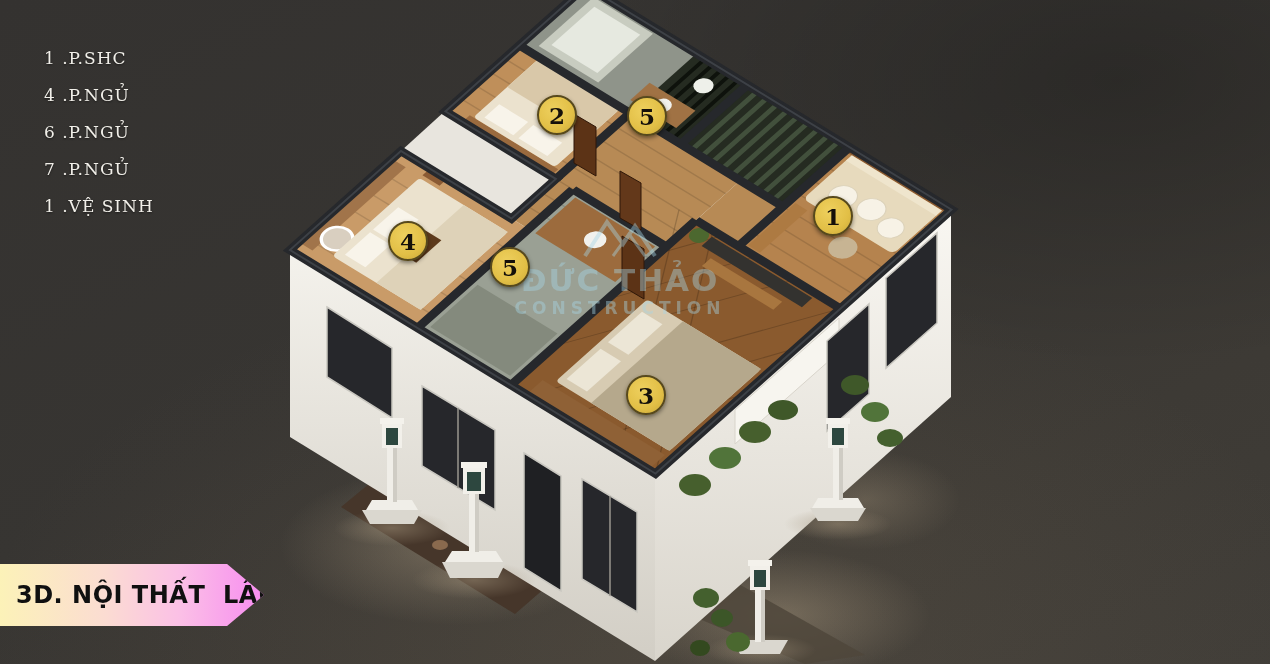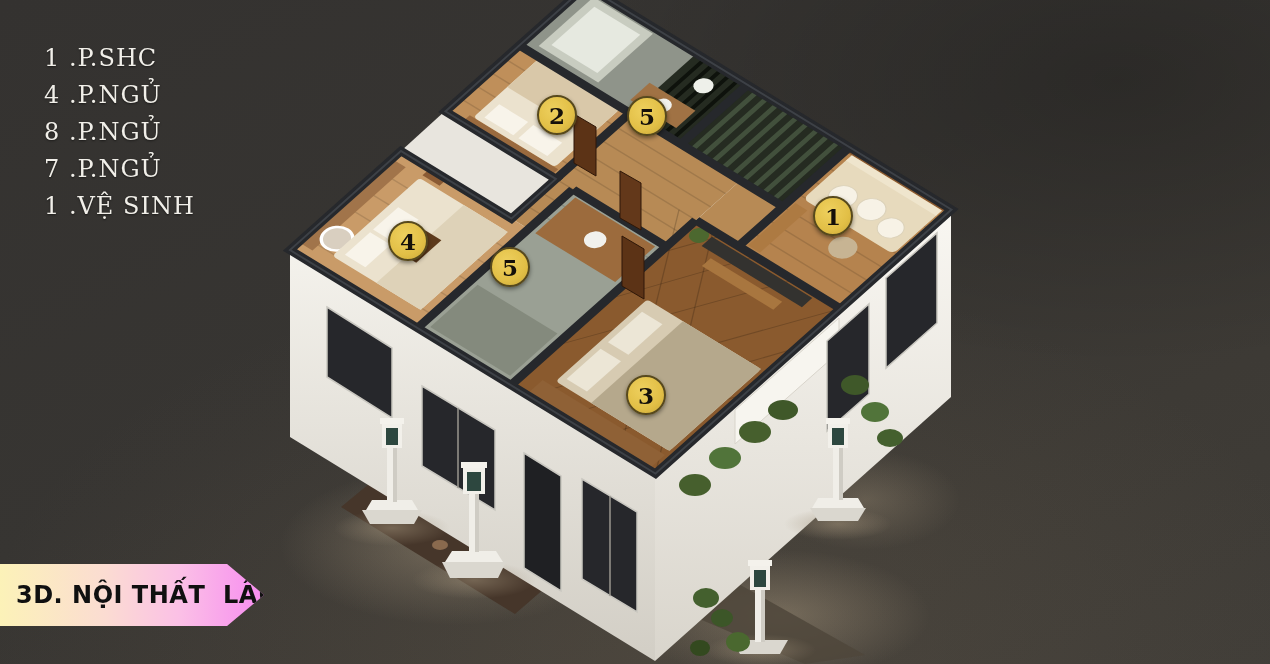--- a/index.html
+++ b/index.html
@@ -6,21 +6,21 @@
   .stage{
     position:relative;width:1270px;height:664px;overflow:hidden;
     background:
       radial-gradient(900px 480px at 88% 12%, rgba(0,0,0,.22), transparent 60%),
       radial-gradient(1100px 620px at 52% 98%, rgba(128,112,90,.22), transparent 62%),
       linear-gradient(155deg,#343230 0%,#373532 45%,#3d3a35 75%,#403d38 100%);
     font-family:"DejaVu Sans","Liberation Sans",sans-serif;
   }
   .render{position:absolute;left:0;top:0;}
   .legend{position:absolute;left:44px;top:40px;color:#f1efe9;
-    font-family:"DejaVu Serif","Liberation Serif",serif;font-size:24px;line-height:37px;
+    font-family:"DejaVu Serif","Liberation Serif",serif;font-size:17px;line-height:37px;
     text-shadow:0 1px 2px rgba(0,0,0,.5);letter-spacing:1px;}
   .legend div{white-space:pre;}
   .marker{position:absolute;width:40px;height:40px;border-radius:50%;
     background:radial-gradient(circle at 40% 35%, #eed05e 0%, #e2bf46 60%, #caa838 100%);
     border:2px solid #57491d;box-sizing:border-box;
     display:flex;align-items:center;justify-content:center;
     font-family:"DejaVu Serif","Liberation Serif",serif;font-weight:bold;font-size:23px;color:#15100a;
     box-shadow:0 2px 4px rgba(0,0,0,.45);}
   .watermark{position:absolute;left:505px;top:212px;width:230px;text-align:center;
     color:#a7d6e6;opacity:.42;pointer-events:none;}
@@ -249,20 +249,28 @@
     </g>
 
     <g>
       <ellipse cx="706" cy="598" rx="13" ry="10" fill="#44602e"></ellipse>
       <ellipse cx="722" cy="618" rx="11" ry="9" fill="#3c5628"></ellipse>
       <ellipse cx="738" cy="642" rx="12" ry="10" fill="#4a682f"></ellipse>
       <ellipse cx="700" cy="648" rx="10" ry="8" fill="#33491f"></ellipse>
     </g>
   </svg>
 
+  <div class="watermark">
+    <svg width="86" height="46" viewBox="0 0 86 46">
+      <path d="M8,44 L30,10 L46,32 L58,14 L78,44" fill="none" stroke="#a7d6e6" stroke-width="4"></path>
+      <path d="M36,44 L52,22 L68,44" fill="none" stroke="#a7d6e6" stroke-width="3"></path>
+    </svg>
+    <div class="wm-name">ĐỨC THẢO</div>
+    <div class="wm-sub">CONSTRUCTION</div>
+  </div>
 
   <div class="marker" style="left:537px;top:95px;">
       <span>2</span>
     </div>
   <div class="marker" style="left:627px;top:96px;">
       <span>5</span>
     </div>
   <div class="marker" style="left:813px;top:196px;">
       <span>1</span>
     </div>
@@ -272,21 +280,21 @@
   <div class="marker" style="left:490px;top:247px;">
       <span>5</span>
     </div>
   <div class="marker" style="left:626px;top:375px;">
       <span>3</span>
     </div>
 
   <div class="legend">
     <div>1 .P.SHC</div>
     <div>4 .P.NGỦ</div>
-    <div>8 .P.NGỦ</div>
+    <div>6 .P.NGỦ</div>
     <div>7 .P.NGỦ</div>
     <div>1 .VỆ SINH</div>
   </div>
 
   <div class="banner">
     <span>3D. NỘI THẤT  LẦU 1</span>
   </div>
 
 </div>
 

